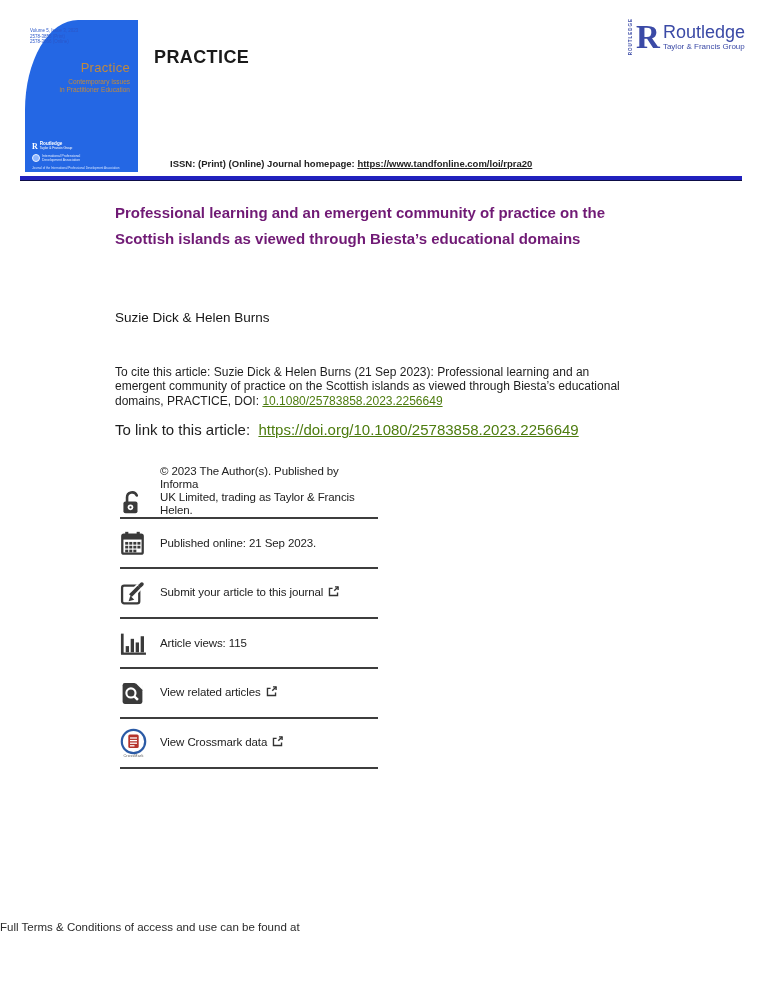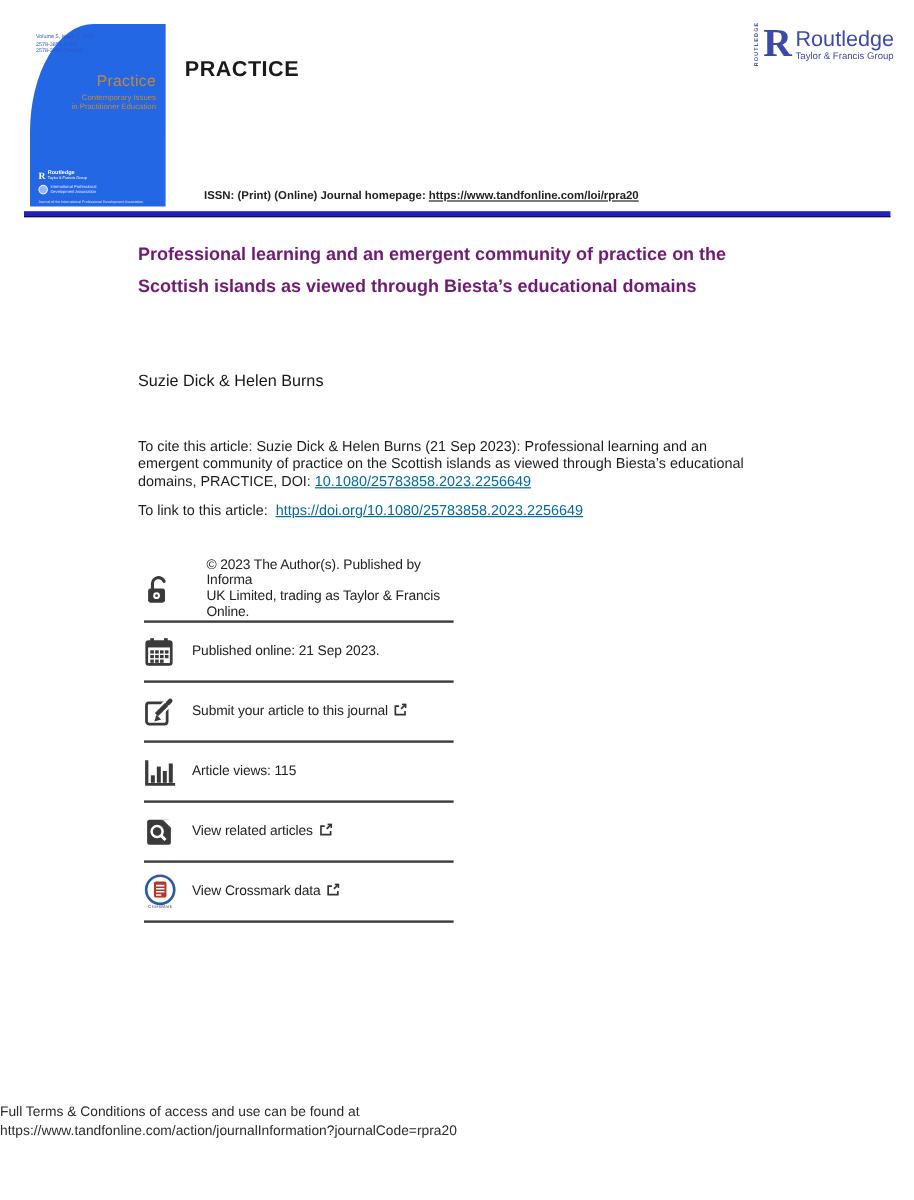--- a/index.html
+++ b/index.html
@@ -38,27 +38,27 @@
   .tf-group{font-size:8px;margin-top:2px;}
 
   .hdr-rule{position:absolute;left:20px;right:20px;top:176px;height:4px;background:#2121BE;border-bottom:1px solid #0d0d45;}
 
   
   .a-title{position:absolute;left:115px;top:200px;width:548px;font-size:15px;line-height:25.5px;
            font-weight:bold;color:#701a75;}
   .a-authors{position:absolute;left:115px;top:310px;font-size:13.5px;font-weight:normal;color:#161616;}
   .cite{position:absolute;left:115px;top:353px;width:508px;font-size:12px;line-height:14.4px;color:#1d1d1d;}
   .cite b,.tolink b{font-weight:normal;}
-  .cite a,.tolink a{color:#0369a1;text-decoration:underline;}
-  .tolink{position:absolute;left:115px;top:406px;font-size:12px;color:#1d1d1d;}
+  .cite a,.tolink a{color:#4d7c0f;text-decoration:underline;}
+  .tolink{position:absolute;left:115px;top:406px;font-size:15px;color:#1d1d1d;}
 
   
   .info{position:absolute;left:120px;top:462px;width:258px;}
   .info-row{display:flex;align-items:center;min-height:48px;}
-  .info-row.first{align-items:center;padding-top:3px;min-height:49px;gap:12px;}
+  .info-row.first{align-items:flex-end;padding-top:3px;min-height:49px;}
   .icell{width:40px;flex:none;display:flex;align-items:center;}
   .rtext{font-size:11.5px;line-height:13px;color:#222;letter-spacing:-.1px;}
   .rtext a{color:#222;text-decoration:none;text-align:center;}
   .row-div{border:none;border-top:2px solid #3d3d3d;margin:0;}
   .ext{display:inline-block;vertical-align:-1px;margin-left:5px;}
   .cm-wrap{display:flex;flex-direction:column;align-items:center;}
   .cm-cap{font-size:3.8px;color:#555;margin-top:-1px;letter-spacing:.2px;}
 
   
   .footer{position:absolute;left:0;right:0;top:920px;text-align:left;font-size:11.5px;line-height:15.5px;color:#2b2b2b;}
@@ -124,21 +124,21 @@
         <svg width="23" height="29" viewBox="0 0 22 28">
           <path d="M6.7 13.5 V9.2 a4.9 4.9 0 0 1 9.4 -2" fill="none" stroke="#3a3a3a" stroke-width="2.5" stroke-linecap="round"></path>
           <rect x="3.2" y="13" width="13.6" height="11.4" rx="2" fill="#3a3a3a"></rect>
           <circle cx="10" cy="18.7" r="2.7" fill="#ffffff"></circle>
           <circle cx="10" cy="18.7" r="1.1" fill="#3a3a3a"></circle>
         </svg>
       </span>
       <span class="rtext">
         <div>© 2023 The Author(s). Published by Informa</div>
         <div>UK Limited, trading as Taylor &amp; Francis</div>
-        <div>Online.</div>
+        <div>Helen.</div>
       </span>
     </div>
     <hr class="row-div">
 
     <div class="info-row">
       <span class="icell">
         <svg width="25" height="25" viewBox="0 0 24 24">
           <rect x="5" y="0.8" width="3" height="4.4" fill="#3a3a3a"></rect>
           <rect x="16" y="0.8" width="3" height="4.4" fill="#3a3a3a"></rect>
           <rect x="2.2" y="3.6" width="19.6" height="18.2" rx="1.5" fill="none" stroke="#3a3a3a" stroke-width="2.2"></rect>
@@ -232,16 +232,15 @@
               <path d="M6.8 5.2 L11 1" fill="none" stroke="#333" stroke-width="1.5"></path>
               <path d="M7.6 1h3.4v3.4" fill="none" stroke="#333" stroke-width="1.5"></path>
             </svg></span></span>
     </div>
     <hr class="row-div">
 
   </div>
 
   <div class="footer">
     <div>Full Terms &amp; Conditions of access and use can be found at</div>
-    <div>https://www.tandfonline.com/action/journalInformation?journalCode=rpra20</div>
   </div>
 
 </div>
 
 </body></html>

